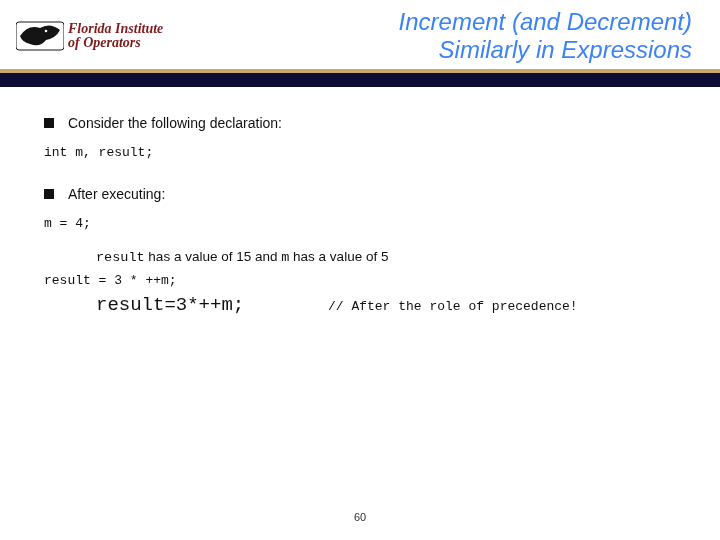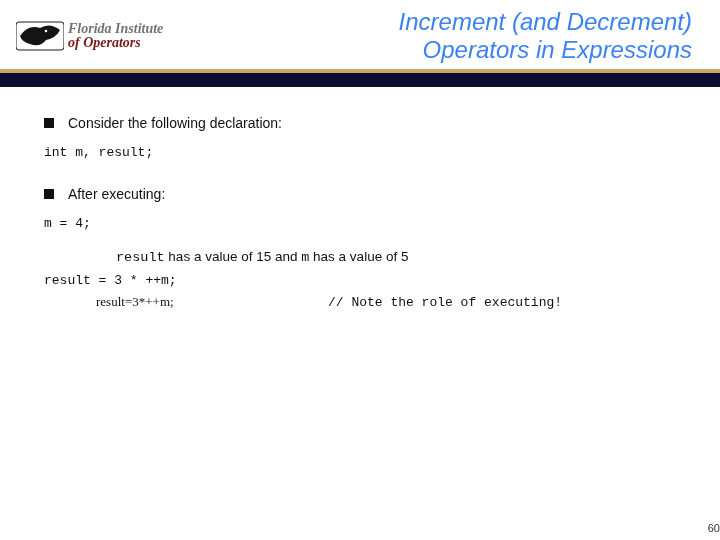--- a/index.html
+++ b/index.html
@@ -30,21 +30,21 @@
   .logo-text {
     display: flex;
     flex-direction: column;
     line-height: 1.0;
   }
   .logo-line1 {
     font-family: Georgia, 'Times New Roman', serif;
     font-style: italic;
     font-weight: bold;
     font-size: 14px;
-    color: #737373;
+    color: #7f1d1d;
   }
   .logo-line2 {
     font-family: Georgia, 'Times New Roman', serif;
     font-style: italic;
     font-weight: bold;
     font-size: 14px;
     color: #7a1a1a;
   }
   .title-block {
     flex: 1;
@@ -90,49 +90,49 @@
     font-size: 14px;
   }
   .code-indent {
     font-family: "Courier New", Courier, monospace;
     font-size: 13px;
     margin-bottom: 6px;
   }
   .code-gap-top { margin-top: 8px; }
   .section-gap { margin-top: 26px; }
   .result-line {
-    margin-left: 72px;
+    margin-left: 52px;
     font-size: 13.5px;
     margin-top: 18px;
     margin-bottom: 4px;
   }
   .result-line .mono {
     font-family: "Courier New", Courier, monospace;
   }
   .inline-row {
     display: flex;
     margin-left: 52px;
     margin-top: 6px;
     align-items: baseline;
   }
   .inline-code {
-    font-family: Liberation Serif, serif;
-    font-size: 13px;
+    font-family: Liberation Mono, monospace;
+    font-size: 19px;
     width: 232px;
   }
   .inline-note {
     font-family: "Courier New", Courier, monospace;
     font-size: 13px;
   }
   .page-num {
     position: absolute;
-    bottom: 6px;
+    bottom: 17px;
     left: 0;
     width: 100%;
-    text-align: right;
+    text-align: center;
     font-size: 11px;
     color: #333;
   }
 </style>
 </head>
 <body>
 
 <div class="header">
   <div class="logo">
     <svg class="logo-panther" viewBox="0 0 48 40">
@@ -140,21 +140,21 @@
       <path d="M4 20 Q12 8 24 12 Q34 6 44 14 Q40 22 30 24 Q24 32 14 28 Q6 26 4 20 Z" fill="#141414"></path>
       <circle cx="30" cy="15" r="1.3" fill="#fff"></circle>
     </svg>
     <div class="logo-text">
       <span class="logo-line1">Florida Institute</span>
       <span class="logo-line2">of Operators</span>
     </div>
   </div>
   <div class="title-block">
     <div class="title-line">Increment (and Decrement)</div>
-    <div class="title-line">Operators in Expressions</div>
+    <div class="title-line">Similarly in Expressions</div>
   </div>
 </div>
 
 <div class="rule-gold"></div>
 <div class="rule-dark"></div>
 
 <div class="content">
 
   <div class="bullet-row">
     <div class="bullet-square"></div>
@@ -168,18 +168,18 @@
   </div>
   <div class="code-indent code-gap-top">m = 4;</div>
 
   <div class="result-line">
     <span class="mono">result</span><span> has a value of </span><span>15</span><span> and </span><span class="mono">m</span><span> has a value of </span><span>5</span>
   </div>
 
   <div class="code-indent code-gap-top">result = 3 * ++m;</div>
   <div class="inline-row">
     <div class="inline-code">result=3*++m;</div>
-    <div class="inline-note">// Note the role of executing!</div>
+    <div class="inline-note">// After the role of precedence!</div>
   </div>
 
 </div>
 
 <div class="page-num">60</div>
 
 </body></html>

